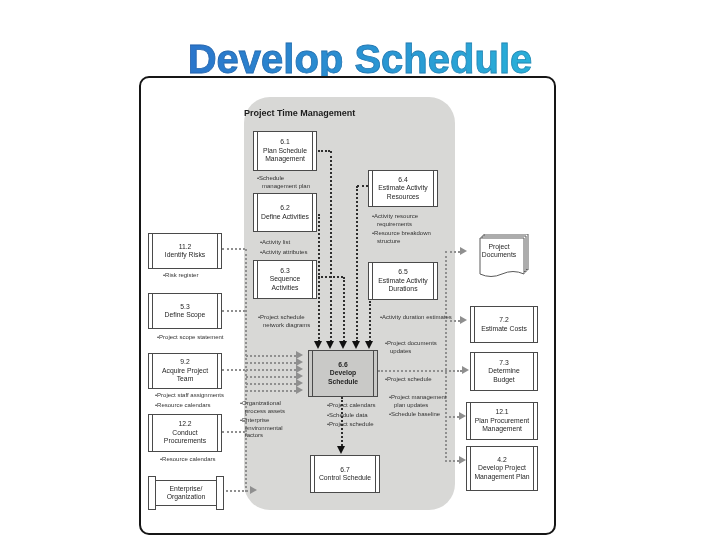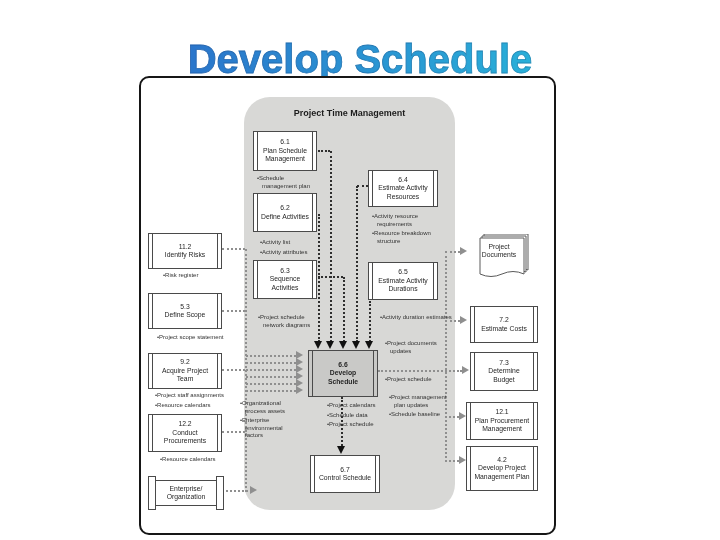--- a/index.html
+++ b/index.html
@@ -11,21 +11,21 @@
     background:linear-gradient(105deg,#2b5fc6 8%,#29b7da 80%);
     -webkit-background-clip:text;background-clip:text;color:transparent;
     -webkit-text-stroke:0.8px rgba(18,48,96,0.28);}
 
   .frame{position:absolute;left:139px;top:76px;width:413px;height:455px;
     border:2px solid #161616;border-radius:10px;background:#fff;}
 
   .panel{position:absolute;left:244px;top:97px;width:211px;height:413px;
     background:#d8d8d6;border-radius:26px;}
 
-  .panel-header{position:absolute;left:244px;top:108px;width:211px;text-align:center;
+  .panel-header{position:absolute;left:244px;top:108px;width:211px;text-align:left;
     font-weight:bold;font-size:9px;color:#1c1c1c;}
 
   .pbox{position:absolute;background:#fff;border:1px solid #4a4a4a;display:flex;
     flex-direction:column;justify-content:center;align-items:center;text-align:center;
     font-size:6.8px;line-height:1.25;color:#262626;padding:1px 6px;box-sizing:border-box;}
   .pbox::before,.pbox::after{content:"";position:absolute;top:0;bottom:0;width:0;
     border-left:1px solid #4a4a4a;}
   .pbox::before{left:3px;}
   .pbox::after{right:3px;}
   .pbox.fill{background:#c9c9c7;}

